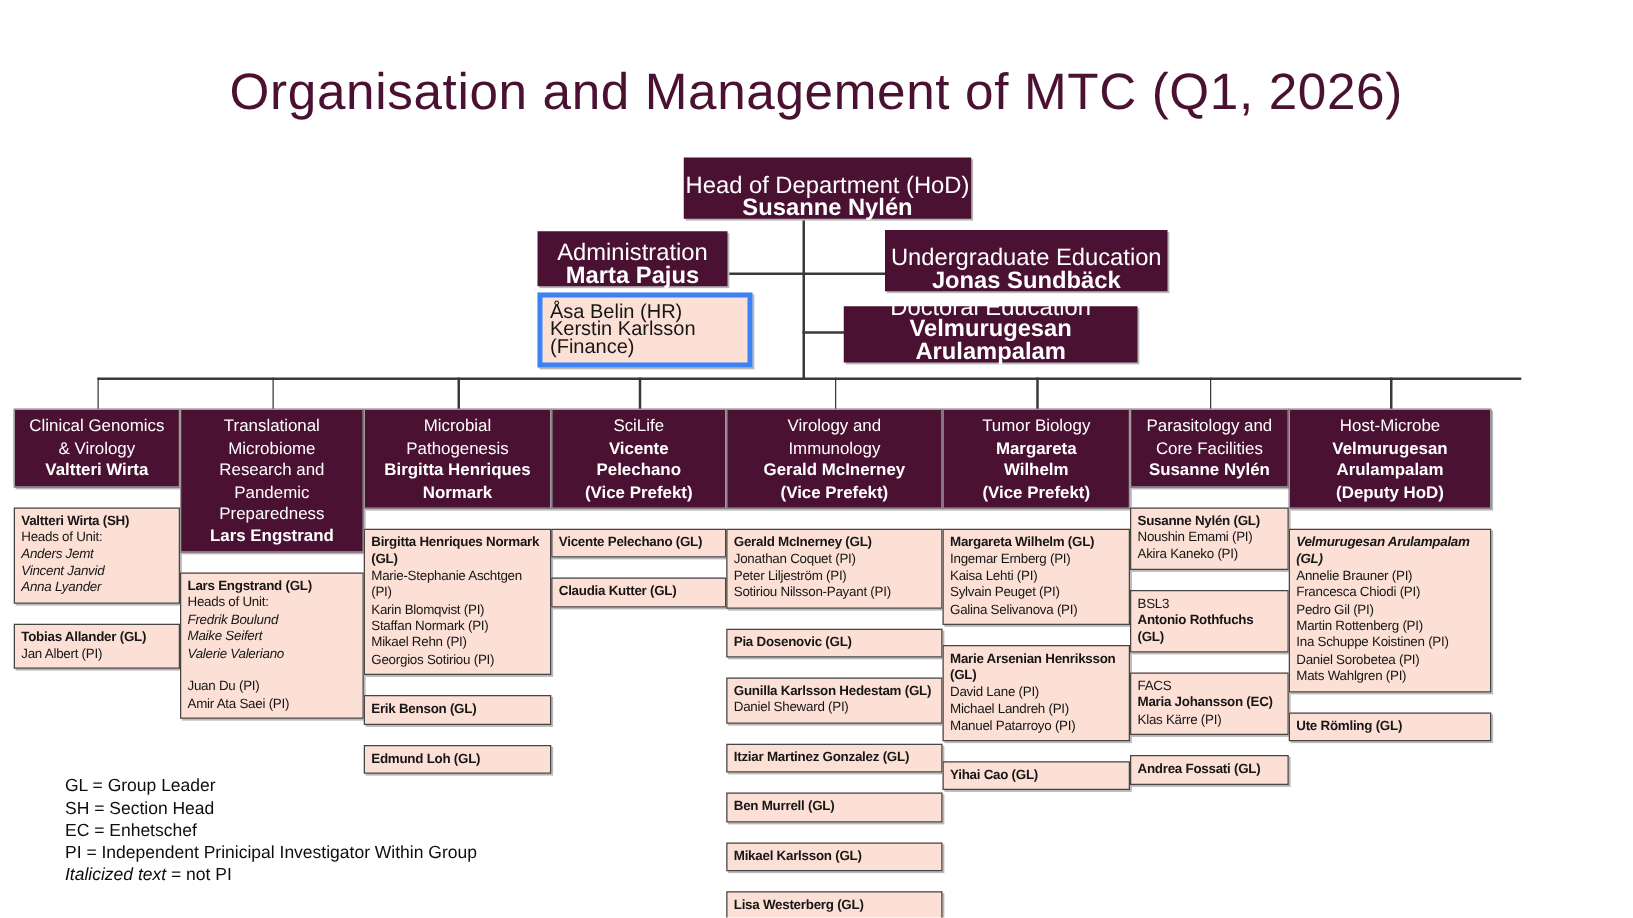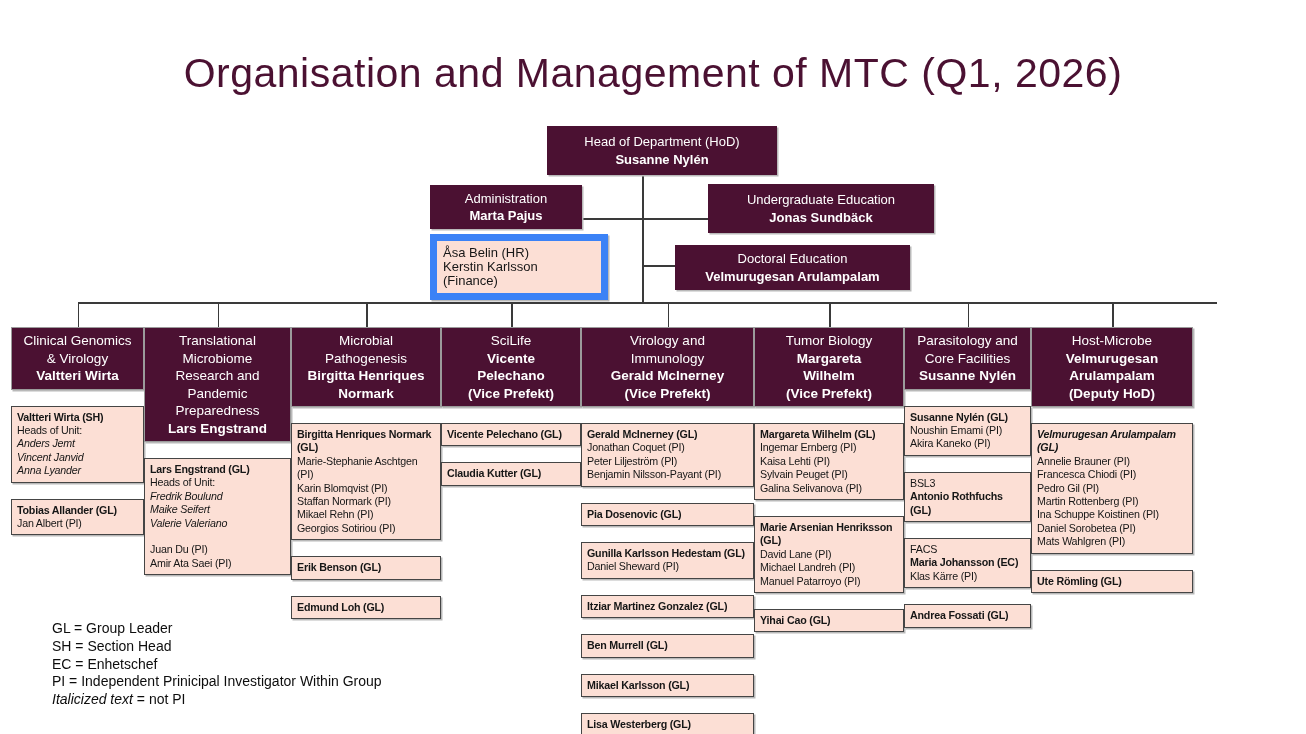--- a/index.html
+++ b/index.html
@@ -18,29 +18,29 @@
     font-size:41px;font-weight:500;letter-spacing:.5px;color:var(--maroon);
     white-space:nowrap;
   }
   
   .line{position:absolute;background:var(--line);}
   .line.v{width:1.5px;}
   .line.h{height:1.5px;}
   
   .dark{
     position:absolute;background:var(--maroon);color:#fff;text-align:center;
-    display:flex;flex-direction:column;justify-content:center;
-    font-size:13px;line-height:17.5px;
+    display:flex;flex-direction:column;justify-content:flex-end;
+    font-size:19px;line-height:17.5px;
     box-shadow:1.5px 1.5px 0 #b9b9b9;
   }
   .dark .bold{font-weight:bold;}
   
   .pinkbox{
-    position:absolute;background:var(--pink);border:7px solid #3b82f6;
-    font-size:13px;line-height:14px;padding:5px 6px;color:var(--ink);
+    position:absolute;background:var(--pink);border:4px solid #3b82f6;
+    font-size:16px;line-height:14px;padding:5px 6px;color:var(--ink);
     box-shadow:1.5px 1.5px 0 #b9b9b9;
   }
   
   .row{
     position:absolute;left:11px;top:327px;width:1286px;
     display:flex;justify-content:flex-start;align-items:flex-start;
   }
   .col{position:relative;display:flex;flex-direction:column;}
   .col:nth-child(1){width:133px;}
   .col:nth-child(2){width:147px;}
@@ -190,21 +190,21 @@
       <div class="hdr">
         <div class="deptname">Virology and
 Immunology</div>
         <div class="leader">Gerald McInerney
 (Vice Prefekt)</div>
       </div>
       <div class="grp">
         <div class="member b">Gerald McInerney (GL)</div>
         <div class="member">Jonathan Coquet (PI)</div>
         <div class="member">Peter Liljeström (PI)</div>
-        <div class="member">Benjamin Nilsson-Payant (PI)</div>
+        <div class="member">Sotiriou Nilsson-Payant (PI)</div>
       </div>
       <div class="grp">
         <div class="member b">Pia Dosenovic (GL)</div>
       </div>
       <div class="grp">
         <div class="member b">Gunilla Karlsson Hedestam (GL)</div>
         <div class="member">Daniel Sheward (PI)</div>
       </div>
       <div class="grp">
         <div class="member b">Itziar Martinez Gonzalez (GL)</div>

